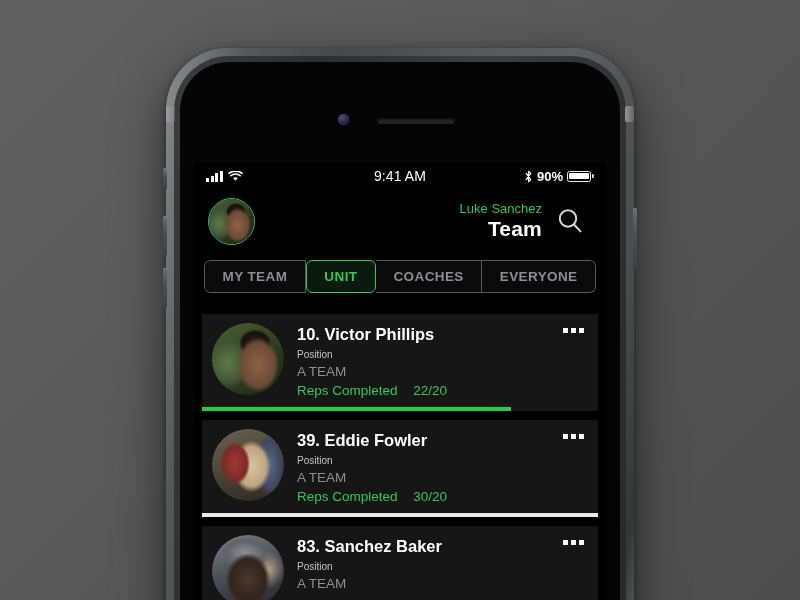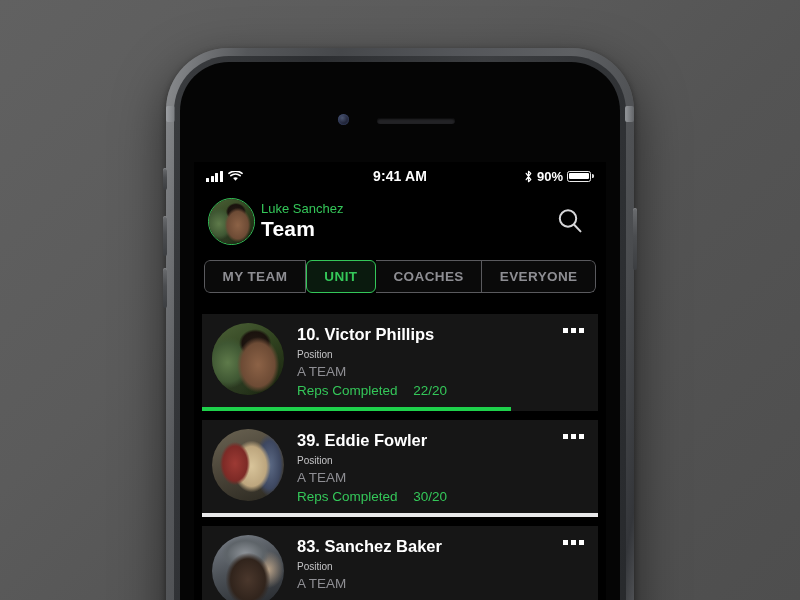--- a/index.html
+++ b/index.html
@@ -115,21 +115,21 @@
     display: flex;
     align-items: center;
     padding: 0 12px;
     color: #fff;
     font-size: 13px;
     font-weight: bold;
   }
   #status-left  { display: flex; align-items: center; gap: 5px; flex: 1; }
   #status-center{ display: flex; align-items: center; justify-content: center; flex: 0 0 auto; }
   #status-right { display: flex; align-items: center; justify-content: flex-end; gap: 4px; flex: 1; }
-  #status-time  { font-size: 14px; font-weight: bold; letter-spacing: 0.1px; color: #fff; }
+  #status-time  { font-size: 14px; font-weight: normal; letter-spacing: 0.1px; color: #fff; }
 
   .signal-bars { display: inline-flex; align-items: flex-end; gap: 1.5px; height: 11px; }
   .signal-bars i { display: block; width: 3px; background: #fff; border-radius: 0.5px; }
   .signal-bars i:nth-child(1) { height: 4px; }
   .signal-bars i:nth-child(2) { height: 6px; }
   .signal-bars i:nth-child(3) { height: 8.5px; }
   .signal-bars i:nth-child(4) { height: 11px; }
 
   .battery-shell {
     width: 24px; height: 11px;
@@ -188,21 +188,21 @@
     position: absolute; inset: 0;
     background:
       radial-gradient(ellipse 40% 48% at 50% 62%, #4a372c 0%, #31241c 60%, rgba(49,36,28,0) 78%),
       radial-gradient(ellipse 42% 30% at 46% 26%, #8e9399 0%, #5e6469 60%, rgba(94,100,105,0) 80%),
       radial-gradient(ellipse 30% 36% at 78% 48%, #b8a187 0%, rgba(184,161,135,0) 72%),
       linear-gradient(160deg, #7c828a 0%, #4c5157 45%, #23262a 100%);
   }
 
   #nav-title-block {
     flex: 1;
-    text-align: left;
+    text-align: right;
     margin: 12px 6px;
     line-height: 1.05;
   }
   #nav-subtitle {
     color: #34c759;
     font-size: 13px;
     font-weight: normal;
     display: block;
     margin-bottom: 3px;
   }

